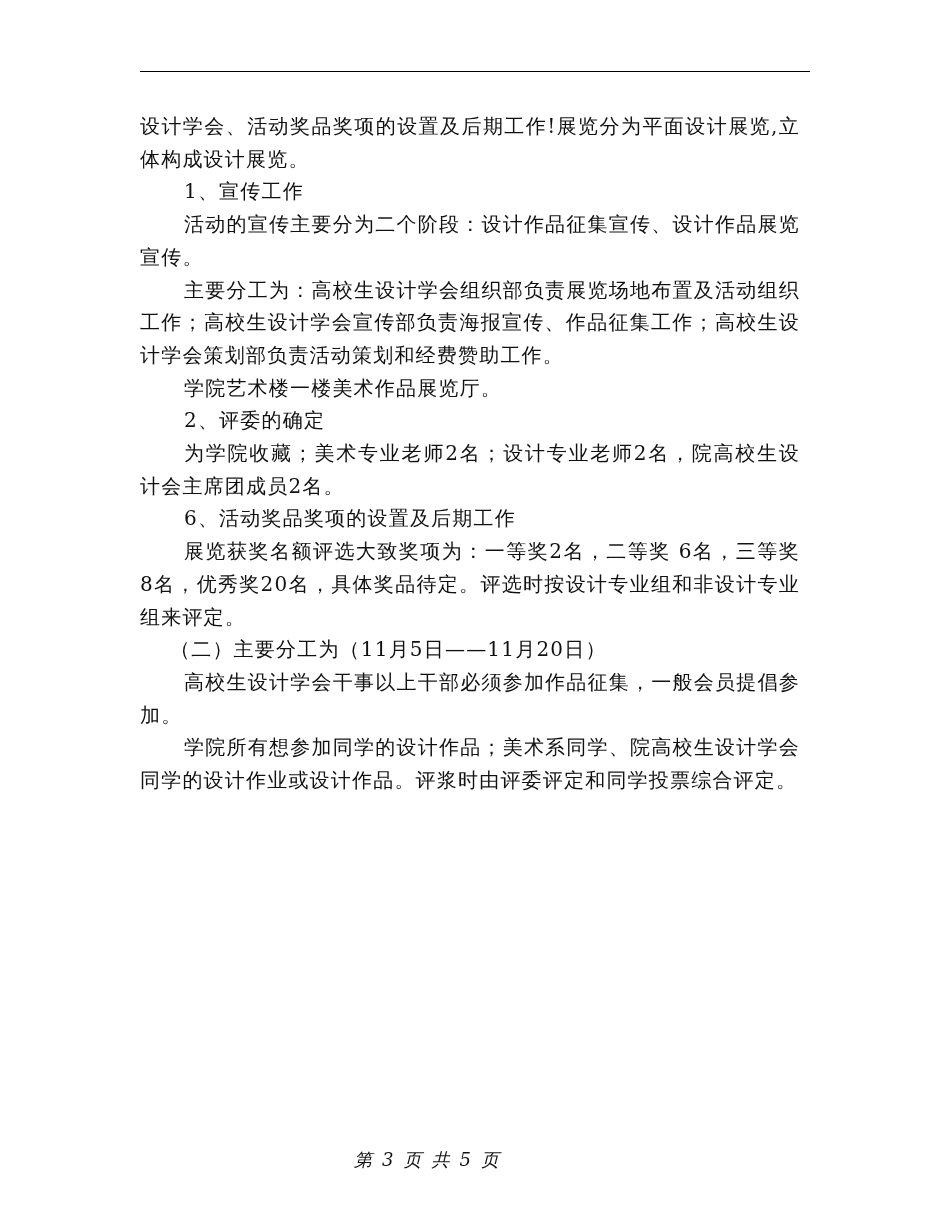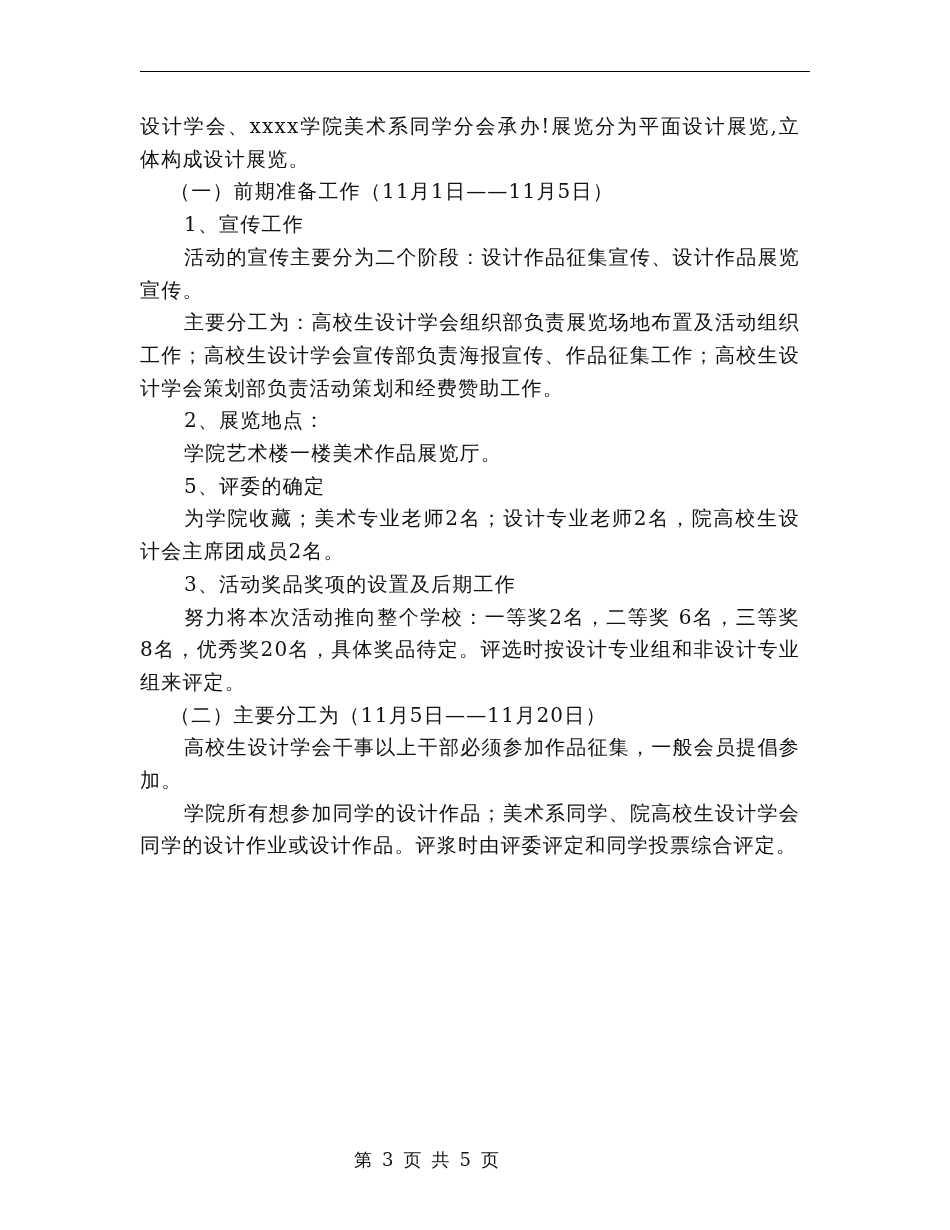--- a/index.html
+++ b/index.html
@@ -6,40 +6,38 @@
     body { width: 950px; height: 1230px; position: relative; overflow: hidden;
            font-family: "DejaVu Serif", "Liberation Serif", serif; color: #111; }
     .header-rule { position: absolute; left: 140px; top: 71px; width: 670px; height: 0;
                    border-top: 1.5px solid #000; }
     .content { position: absolute; left: 140px; top: 110px; width: 660px; }
     .p { font-size: 20px; line-height: 32.7px; margin: 0; text-align: justify;
          letter-spacing: 1.2px; white-space: normal; }
     .indent { text-indent: 44px; }
     .indent-s { text-indent: 30px; }
     .footer { position: absolute; top: 1148px; left: 0; width: 855px; text-align: center;
-              font-size: 18px; letter-spacing: 2px; }
+              font-size: 18px; letter-spacing: 2px; font-style: italic; }
     .footer span { margin: 0 4px; }
   </style>
 </head>
 <body>
 
 <div class="header-rule"></div>
 
 <div class="content">
-  <p class="p">设计学会、xxxx学院美术系同学分会承办!展览分为平面设计展览,立体构成设计展览。</p>
-  <p class="p indent-s">（一）前期准备工作（11月1日——11月5日）</p>
+  <p class="p">设计学会、活动奖品奖项的设置及后期工作!展览分为平面设计展览,立体构成设计展览。</p>
   <p class="p indent">1、宣传工作</p>
   <p class="p indent">活动的宣传主要分为二个阶段：设计作品征集宣传、设计作品展览宣传。</p>
   <p class="p indent">主要分工为：高校生设计学会组织部负责展览场地布置及活动组织工作；高校生设计学会宣传部负责海报宣传、作品征集工作；高校生设计学会策划部负责活动策划和经费赞助工作。</p>
-  <p class="p indent">2、展览地点：</p>
   <p class="p indent">学院艺术楼一楼美术作品展览厅。</p>
-  <p class="p indent">5、评委的确定</p>
+  <p class="p indent">2、评委的确定</p>
   <p class="p indent">为学院收藏；美术专业老师2名；设计专业老师2名，院高校生设计会主席团成员2名。</p>
-  <p class="p indent">3、活动奖品奖项的设置及后期工作</p>
-  <p class="p indent">努力将本次活动推向整个学校：一等奖2名，二等奖 6名，三等奖8名，优秀奖20名，具体奖品待定。评选时按设计专业组和非设计专业组来评定。</p>
+  <p class="p indent">6、活动奖品奖项的设置及后期工作</p>
+  <p class="p indent">展览获奖名额评选大致奖项为：一等奖2名，二等奖 6名，三等奖8名，优秀奖20名，具体奖品待定。评选时按设计专业组和非设计专业组来评定。</p>
   <p class="p indent-s">（二）主要分工为（11月5日——11月20日）</p>
   <p class="p indent">高校生设计学会干事以上干部必须参加作品征集，一般会员提倡参加。</p>
   <p class="p indent">学院所有想参加同学的设计作品；美术系同学、院高校生设计学会同学的设计作业或设计作品。评浆时由评委评定和同学投票综合评定。</p>
 </div>
 
 <div class="footer">
   <span>第</span><span>3</span><span>页</span><span>共</span><span>5</span><span>页</span>
 </div>
 
 </body></html>

